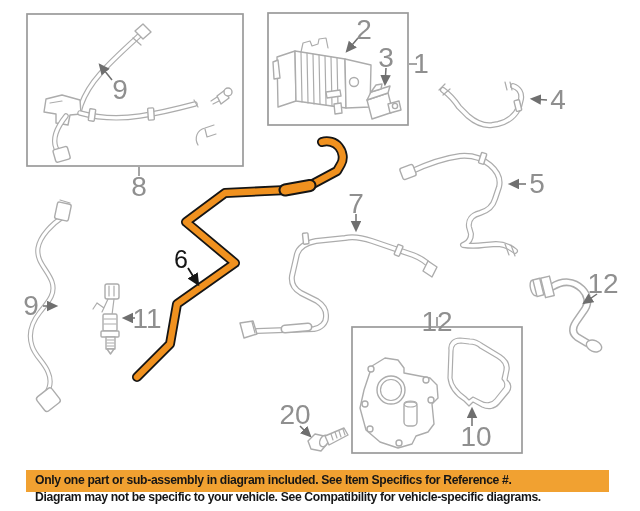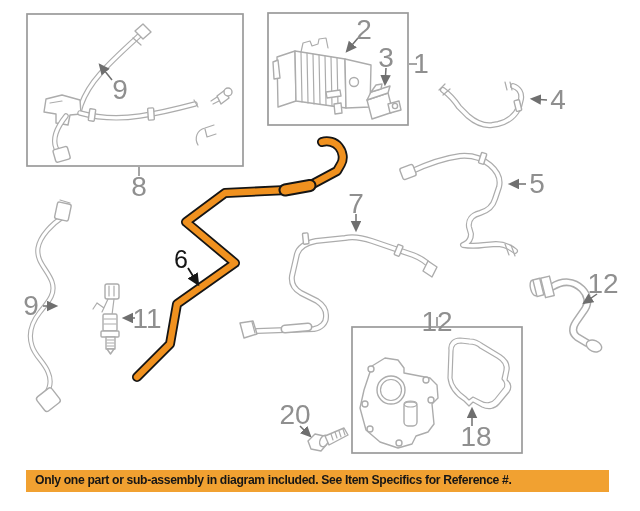--- a/index.html
+++ b/index.html
@@ -242,21 +242,22 @@
 <span class="plabel" style="left:386px;top:58px">3</span>
 <span class="plabel" style="left:558px;top:100px">4</span>
 <span class="plabel" style="left:537px;top:184px">5</span>
 <span class="plabel hl" style="left:181px;top:259px">6</span>
 <span class="plabel" style="left:356px;top:204px">7</span>
 <span class="plabel" style="left:139px;top:187px">8</span>
 <span class="plabel" style="left:120px;top:90px">9</span>
 <span class="plabel" style="left:147px;top:319px">11</span>
 <span class="plabel" style="left:31px;top:306px">9</span>
 <span class="plabel" style="left:437px;top:322px">12</span>
-<span class="plabel" style="left:476px;top:437px">18</span>
+<span class="plabel" style="left:476px;top:437px">10</span>
 <span class="plabel" style="left:295px;top:415px">20</span>
 <span class="plabel" style="left:603px;top:284px">12</span>
 
 <div class="banner">
   <div>Only one part or sub-assembly in diagram included. See Item Specifics for Reference #.</div>
+  <div>Diagram may not be specific to your vehicle. See Compatibility for vehicle-specific diagrams.</div>
 </div>
 
 </div>
 
 </body></html>

